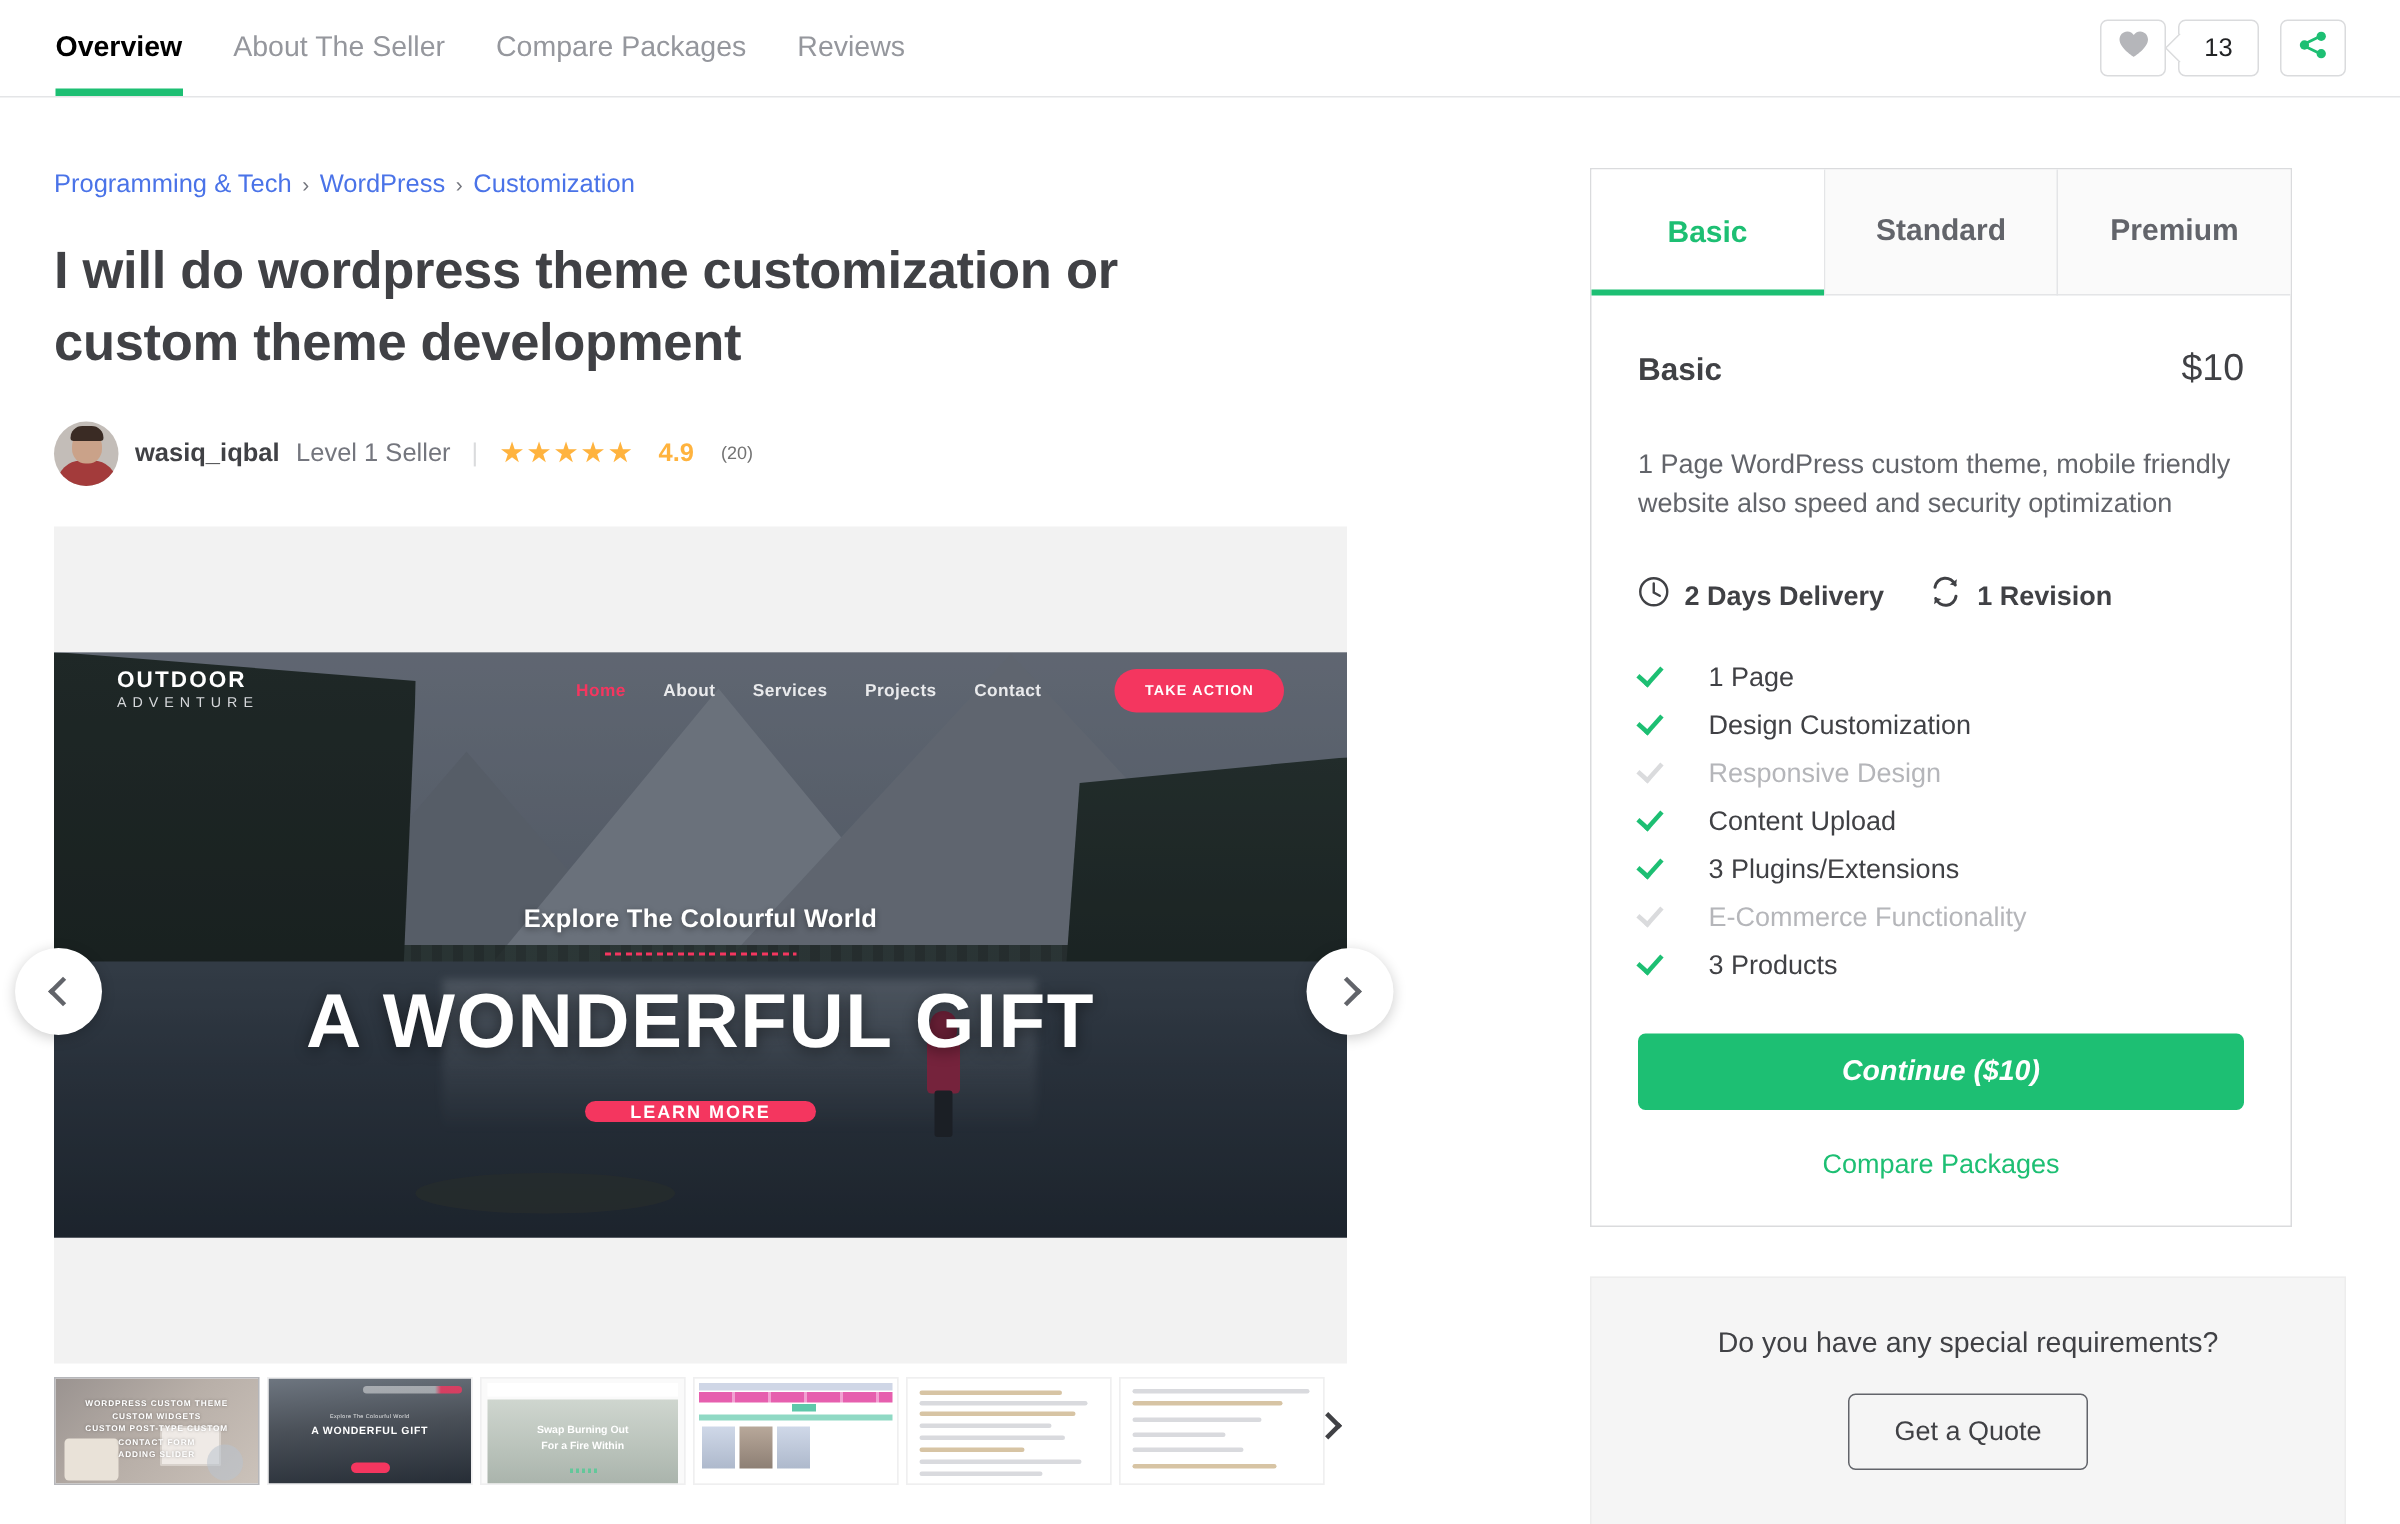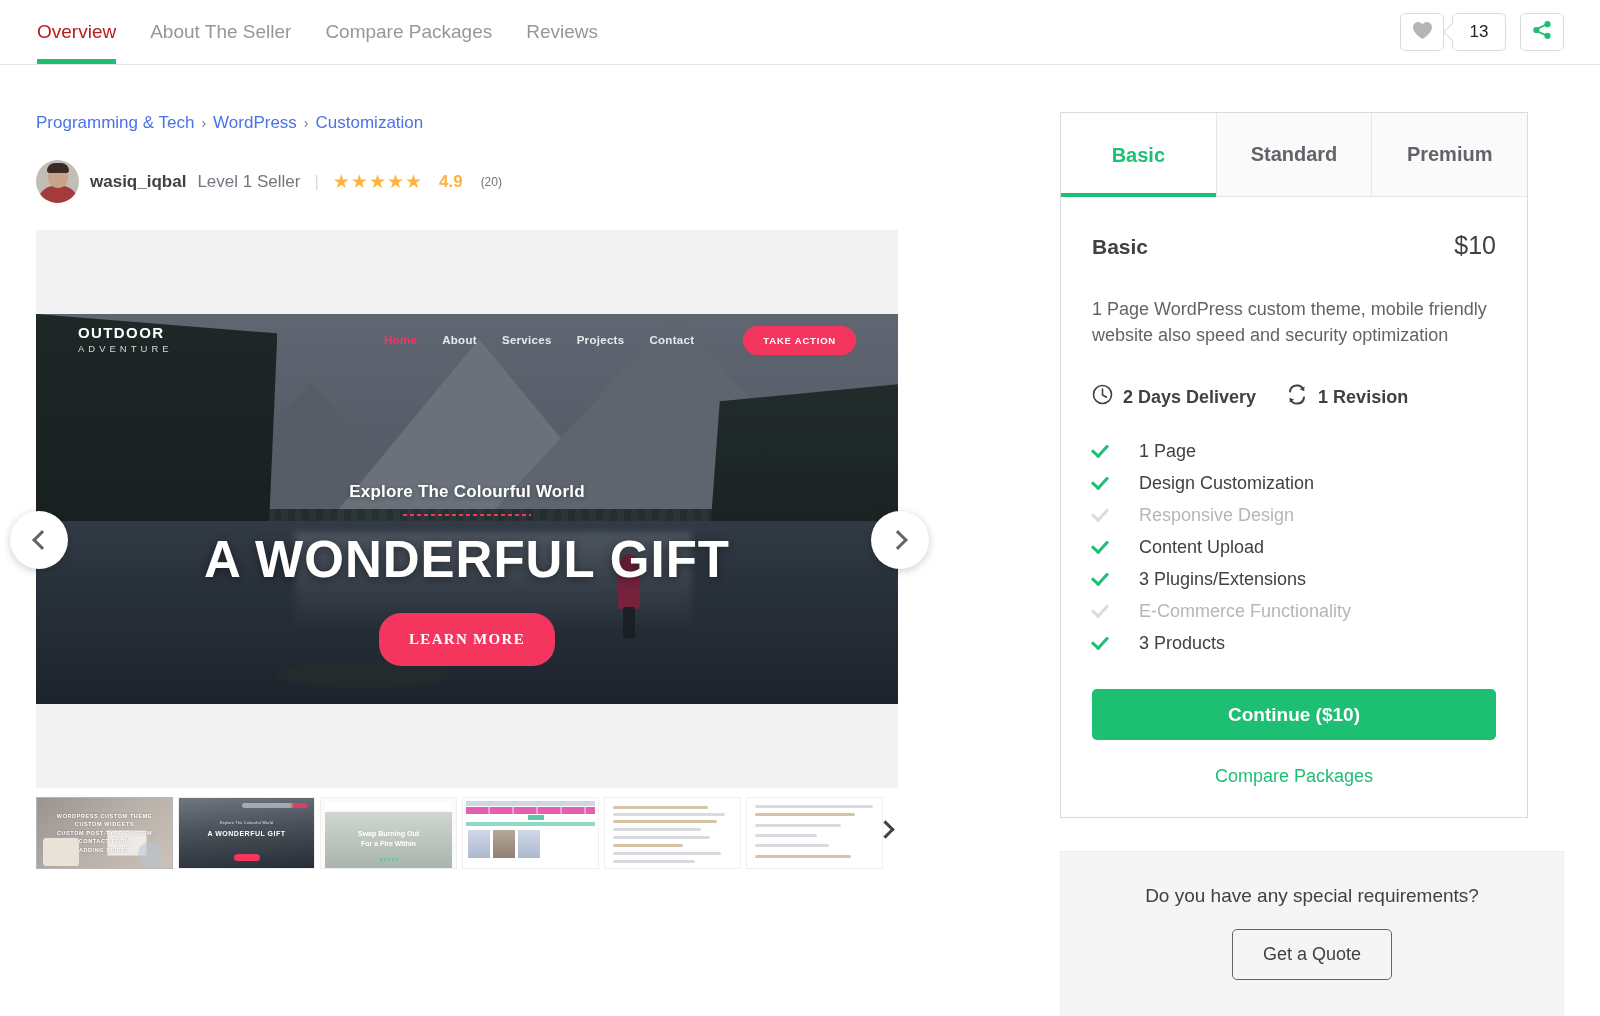--- a/index.html
+++ b/index.html
@@ -29,21 +29,21 @@
   .tab {
     position: relative;
     height: 64px;
     display: flex;
     align-items: center;
     font-size: 19px;
     color: #95979d;
     cursor: pointer;
     white-space: nowrap;
   }
-  .tab.active { color: #b91c1c; font-weight: 400; }
+  .tab.active { color: #000000; font-weight: 700; }
   .tab.active::after {
     content: "";
     position: absolute;
     left: 0; right: 0; bottom: 0;
     height: 5px;
     background: #1dbf73;
   }
 
   .topright {
     position: absolute;
@@ -271,24 +271,23 @@
     font-size: 51px;
     font-weight: 700;
     letter-spacing: 1px;
     text-shadow: 0 2px 10px rgba(0,0,0,.45);
   }
   .learn-more {
     display: inline-block;
     margin-top: 24px;
     background: #f4365f;
     color: #fff;
-    font-size: 15px; font-weight: 700; letter-spacing: 1.3px;
-    padding: 18px 30px;
+    font-size: 12px; font-weight: 700; letter-spacing: 1.3px;
+    padding: 0 30px;
     border-radius: 22px;
-    font-family: Liberation Serif, serif;
   }
 
   .arrow {
     position: absolute;
     width: 58px; height: 58px;
     border-radius: 50%;
     background: #fff;
     box-shadow: 0 2px 9px rgba(0,0,0,.20);
     display: flex; align-items: center; justify-content: center;
     cursor: pointer;
@@ -433,20 +432,21 @@
     margin-top: 30px;
     width: 100%;
     height: 51px;
     background: #1dbf73;
     color: #fff;
     border: none;
     border-radius: 5px;
     font-size: 19px; font-weight: 700;
     font-family: "Liberation Sans", sans-serif;
     cursor: pointer;
+    font-style: italic;
   }
   .compare-link {
     display: block;
     margin-top: 26px;
     text-align: center;
     font-size: 18px;
     color: #1dbf73;
     cursor: pointer;
   }
 
@@ -519,20 +519,21 @@
   <div class="left-col">
 
     <div class="breadcrumb">
       <a>Programming &amp; Tech</a>
       <span class="crumb-sep">›</span>
       <a>WordPress</a>
       <span class="crumb-sep">›</span>
       <a>Customization</a>
     </div>
 
+    <h1 class="gig-title">I will do wordpress theme customization or custom theme development</h1>
 
     <div class="seller-row">
       <div class="avatar">
         <div class="body"></div>
         <div class="face"></div>
         <div class="hair"></div>
       </div>
       <span class="seller-name">wasiq_iqbal</span>
       <span>Level 1 Seller</span>
       <span class="divider-pipe">|</span>

